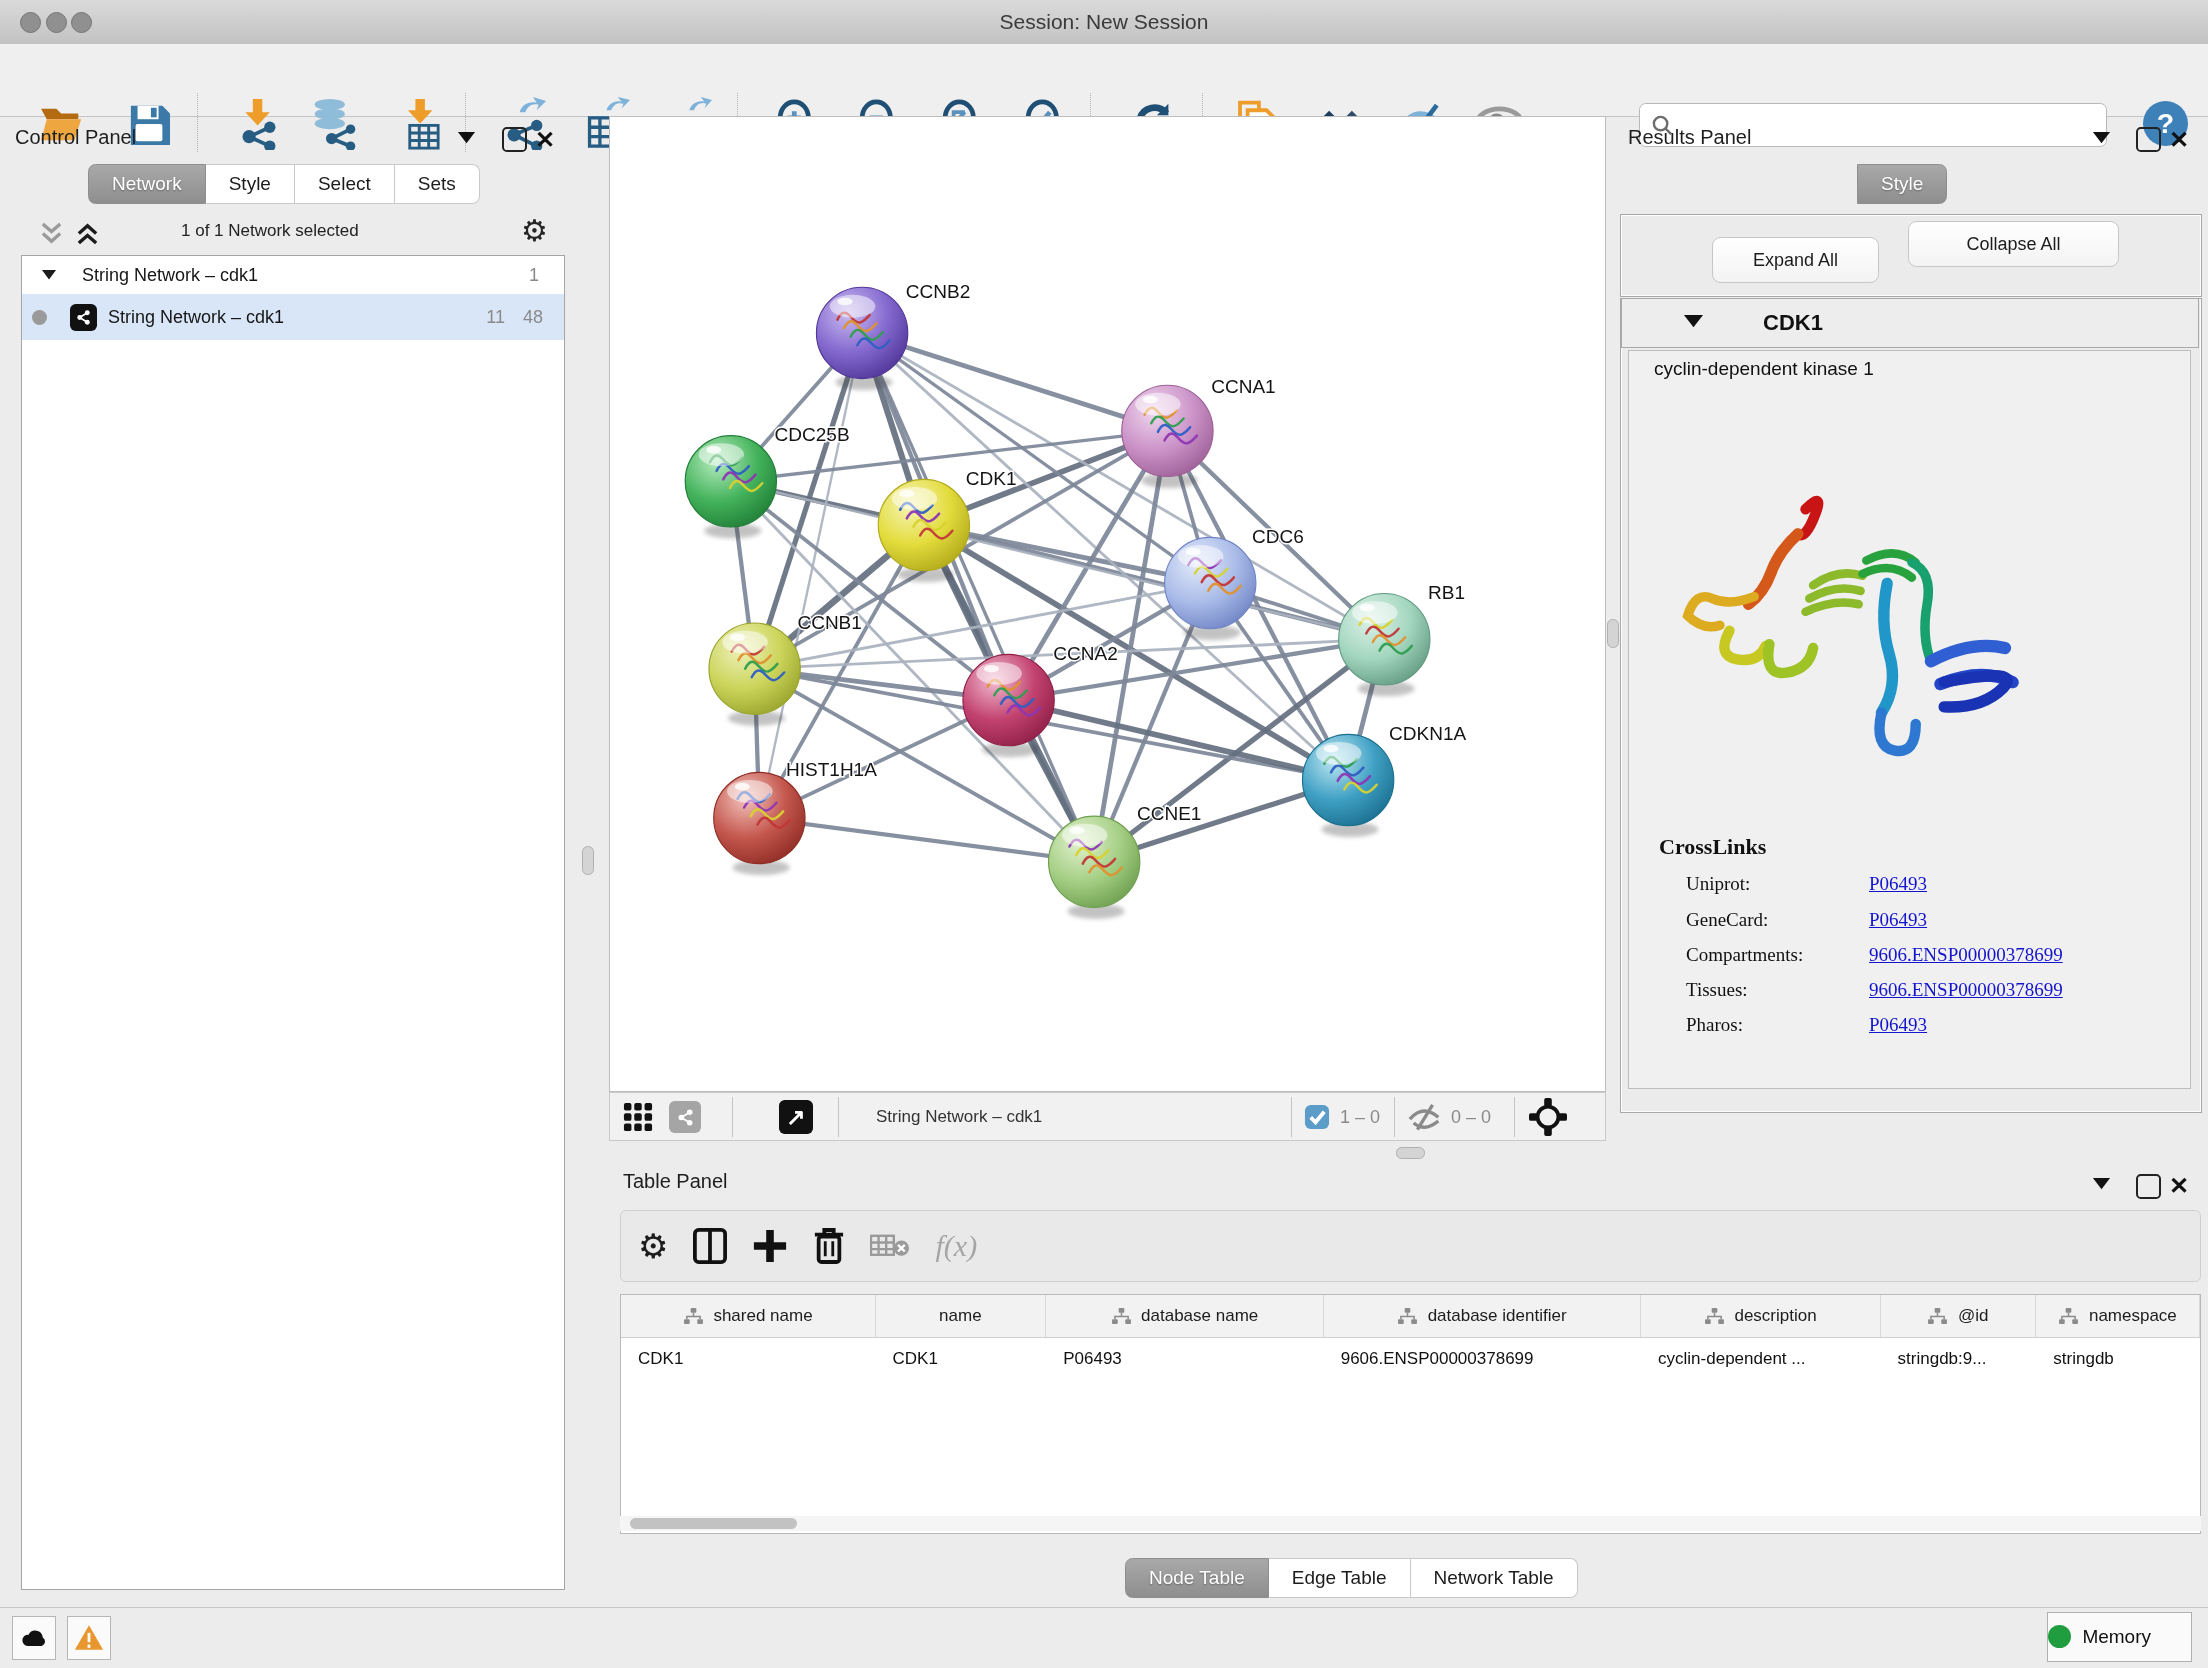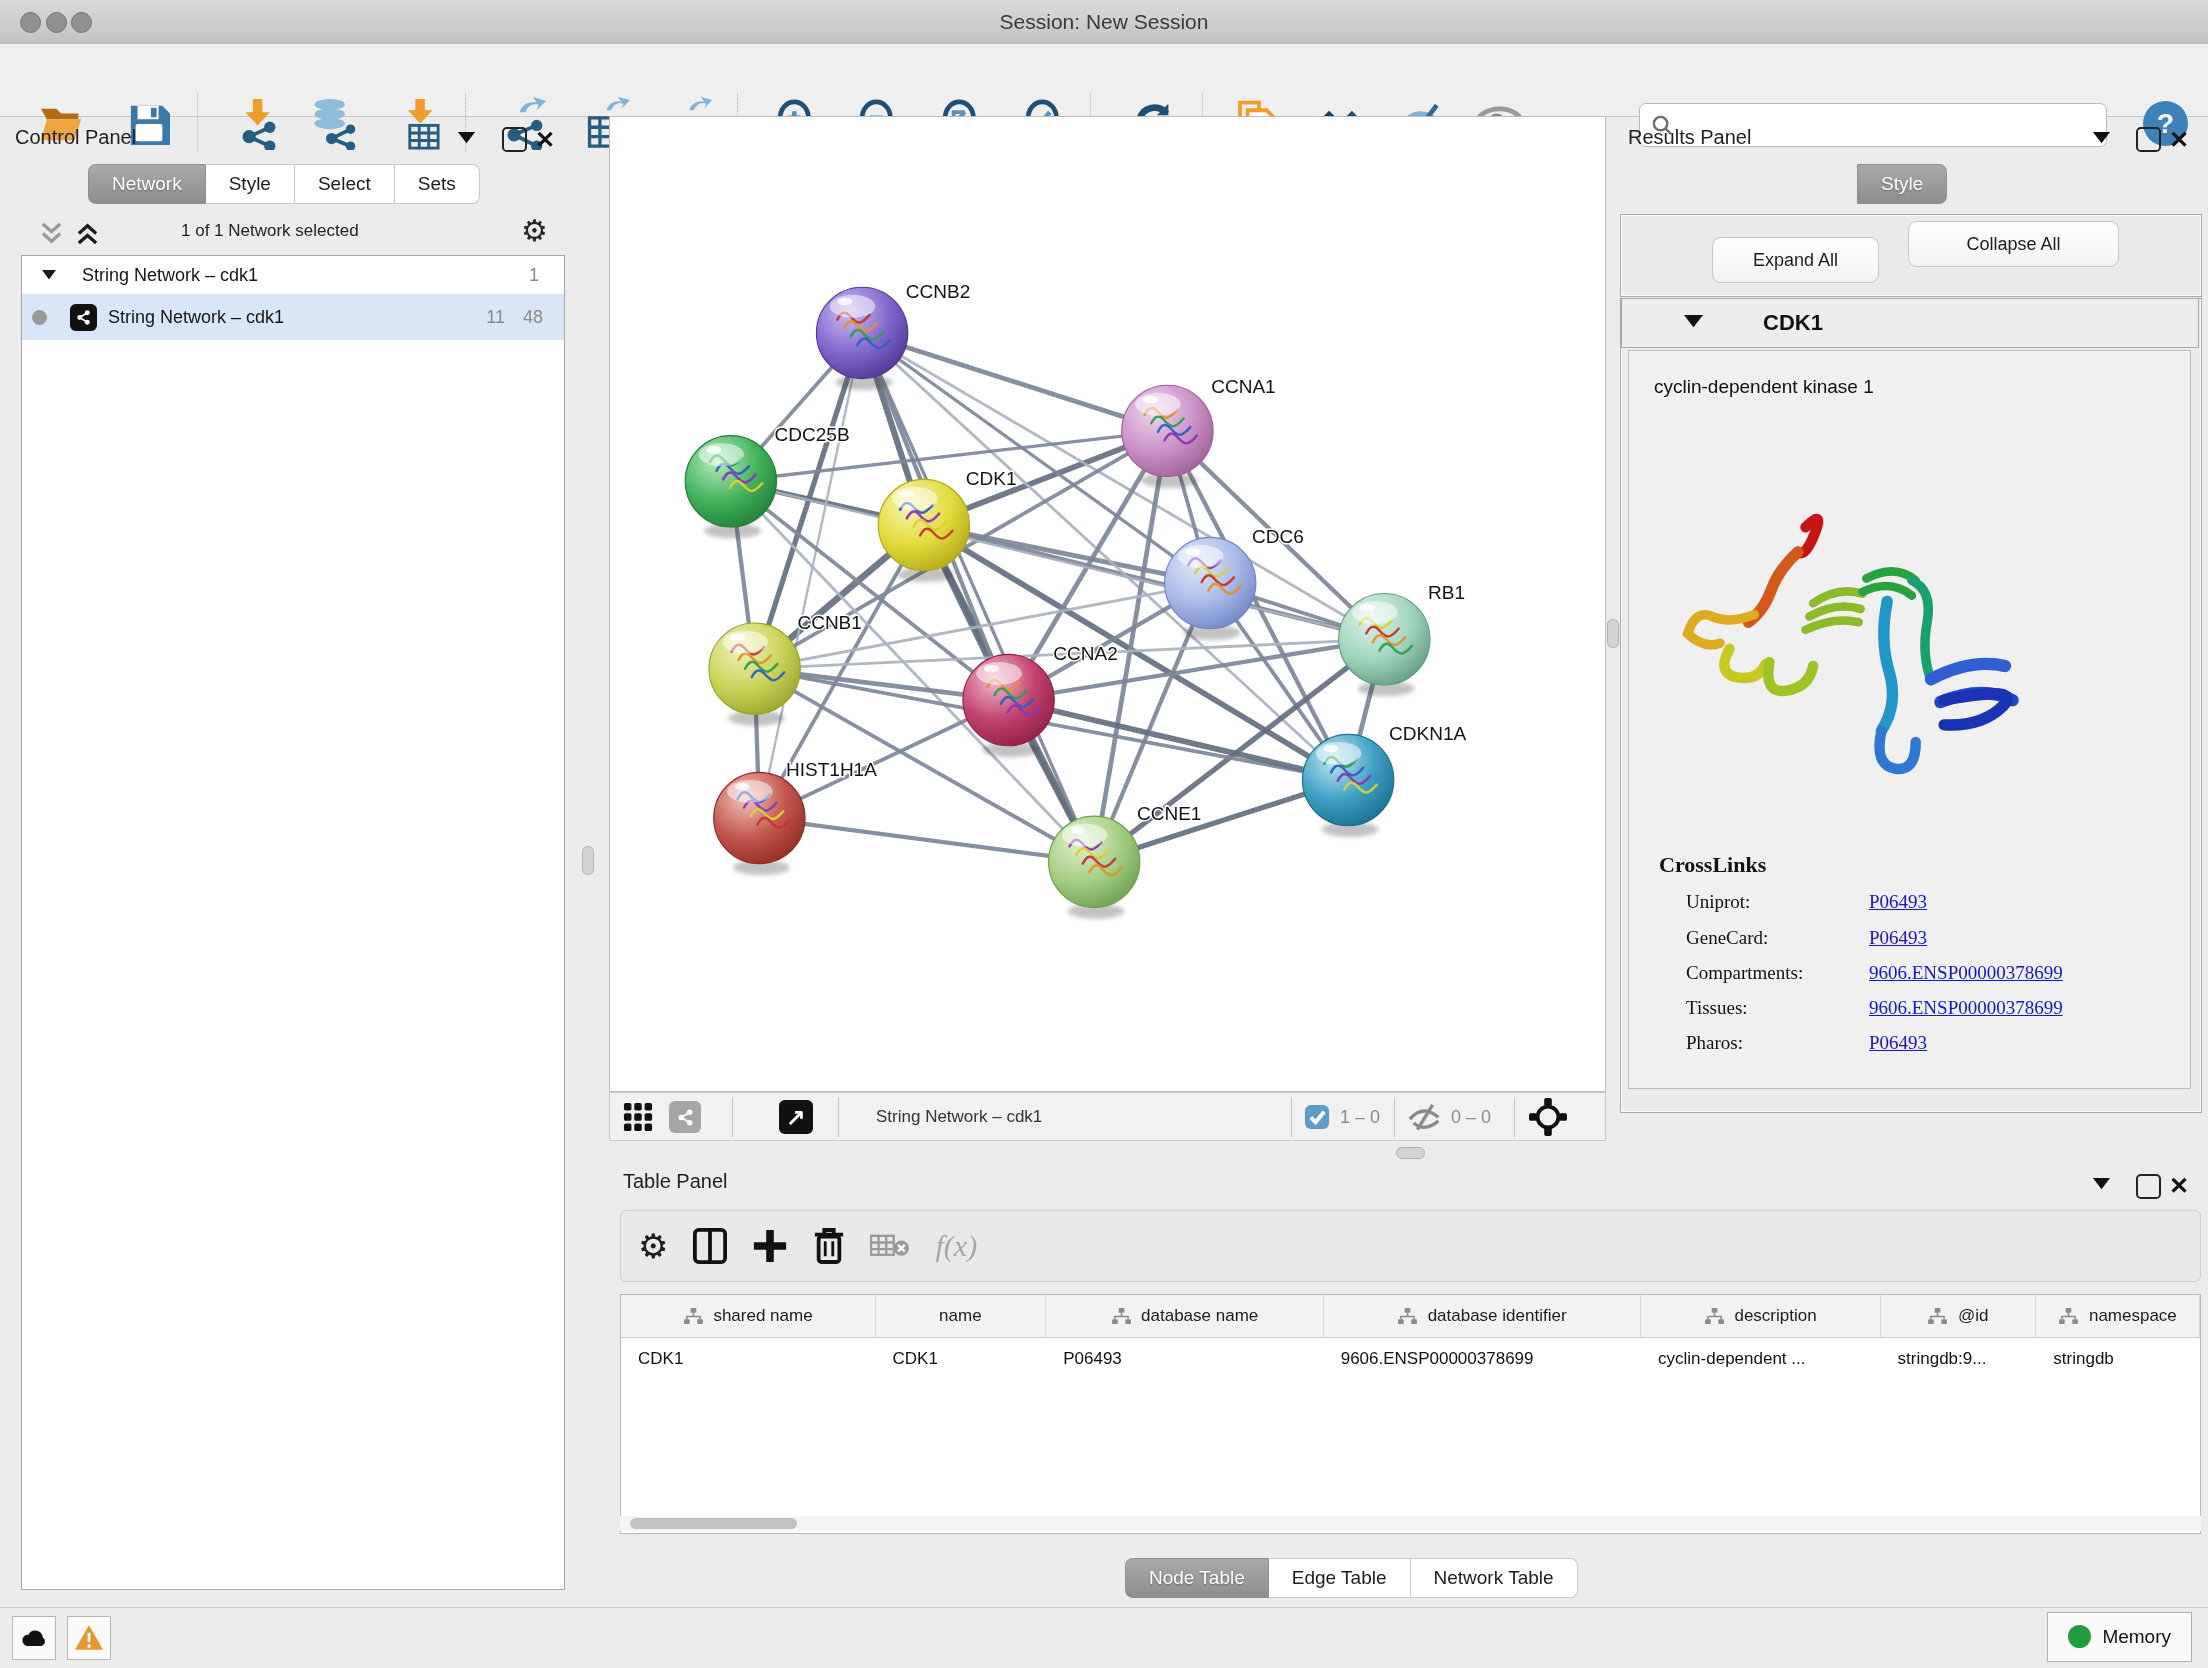--- a/index.html
+++ b/index.html
@@ -88,21 +88,21 @@
   .td{font-size:17px;color:#111;display:flex;align-items:center;padding-left:17px;
     box-sizing:border-box;overflow:hidden;white-space:nowrap;}
   .hscroll{position:absolute;left:620px;top:1516px;width:1581px;height:15px;background:#f5f5f5;}
   .hthumb{position:absolute;left:9.5px;top:1.9px;width:167px;height:11.4px;background:#c2c2c2;border-radius:5.7px;}
   
   .statusbar{position:absolute;left:0;top:1607px;width:2208px;height:61px;background:#ececec;
     border-top:1px solid #c8c8c8;}
   .sbtn{position:absolute;top:7.6px;width:42px;height:42px;background:#fafafa;border:1px solid #b6b6b6;
     display:flex;align-items:center;justify-content:center;}
   .membtn{position:absolute;left:2047px;top:3.8px;width:143px;height:48px;background:#fafafa;
-    border:1px solid #b0b0b0;display:flex;align-items:center;justify-content:center;font-size:19px;color:#111;}
+    border:1px solid #b0b0b0;display:flex;align-items:center;font-size:19px;color:#111;}
   .memdot{width:23px;height:23px;border-radius:50%;margin-right:11.4px;}
 </style>
 </head>
 <body>
 
 <div class="titlebar">
   <div class="tlight" style="left:20px"></div>
   <div class="tlight" style="left:46px"></div>
   <div class="tlight" style="left:71px"></div>
   <div class="win-title">Session: New Session</div>
@@ -640,21 +640,21 @@
 
   <div class="rbox" style="left:1620px;top:298px;width:580px;height:813px"></div>
   <div class="cdk-head">
     <span style="margin-left:61px">
       <svg width="21" height="14.3" viewBox="0 0 22 15">
           <path d="M1 1h20L11 14z" fill="#111"></path>
         </svg></span>
     <span style="margin-left:59px;font-size:22px;font-weight:bold;color:#111">CDK1</span>
   </div>
   <div class="cdk-body">
-    <div style="margin:25px 0 0 25px;font-size:19px;color:#111">cyclin-dependent kinase 1</div>
+    <div style="margin:7px 0 0 25px;font-size:19px;color:#111">cyclin-dependent kinase 1</div>
 
     
     <svg width="399" height="314" viewBox="0 0 420 330" style="margin:91px 0 0 34px">
       <g fill="none" stroke-linecap="round">
         <path d="M150 40q20-20 10 6t-18 20" stroke="#c81414" stroke-width="11"></path>
         <path d="M142 66q-20 18-28 40t-24 34" stroke="#d4581a" stroke-width="12"></path>
         <path d="M96 132q-26 10-44 2t-26 18q16 16 34 10" stroke="#ddab20" stroke-width="10"></path>
         <path d="M70 168q-14 26 8 30t30-14" stroke="#c8c822" stroke-width="11"></path>
         <path d="M112 182q-6 34 18 30t28-26" stroke="#9ec325" stroke-width="11"></path>
         <path d="M158 120q26-18 52-10m-56 24q28-16 54-8m-58 22q30-14 56-8" stroke="#8cba2a" stroke-width="9"></path>

